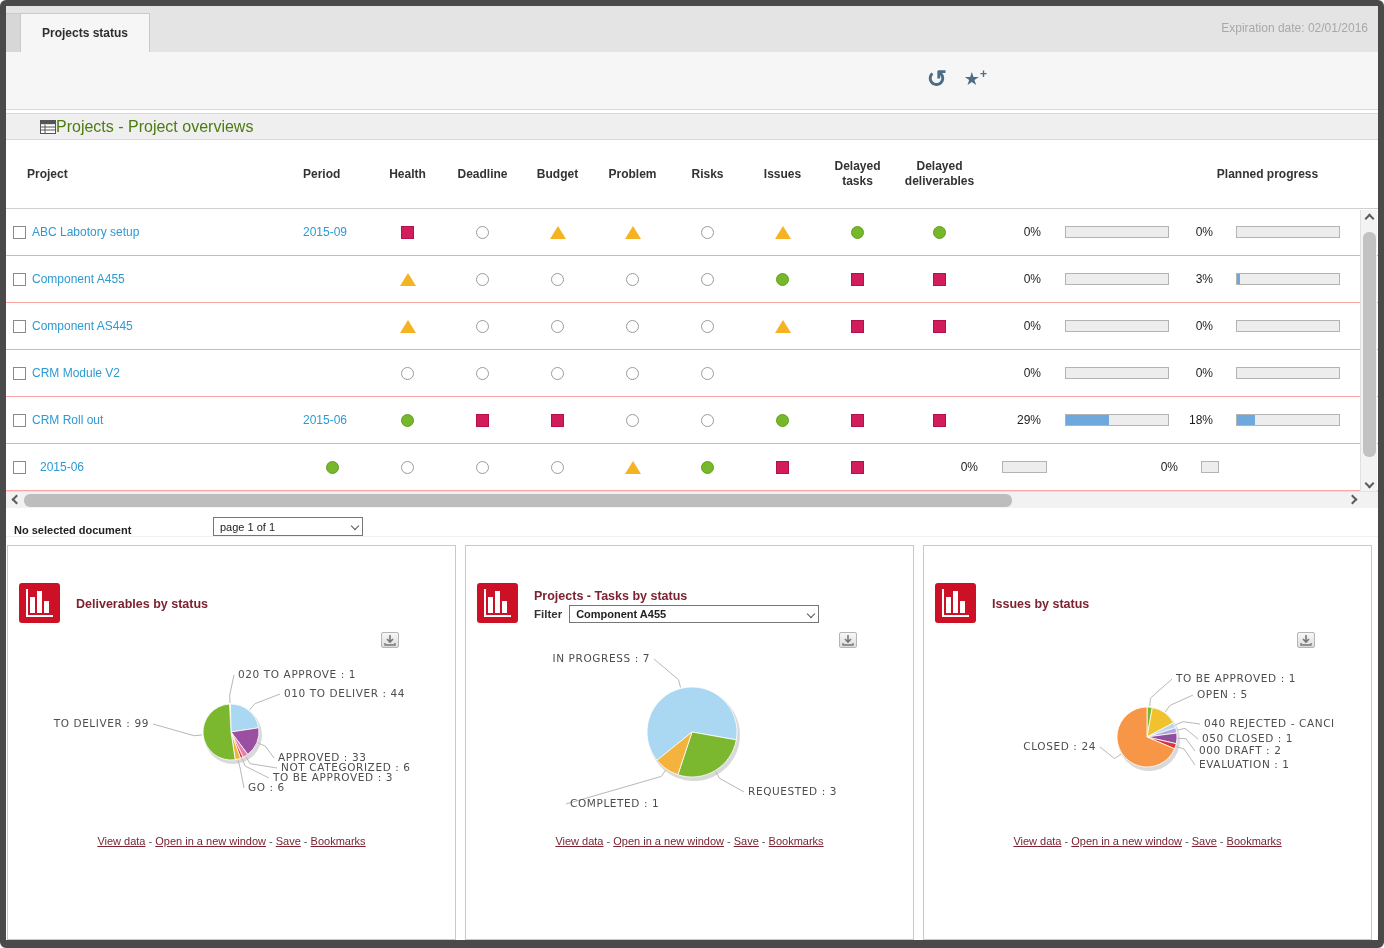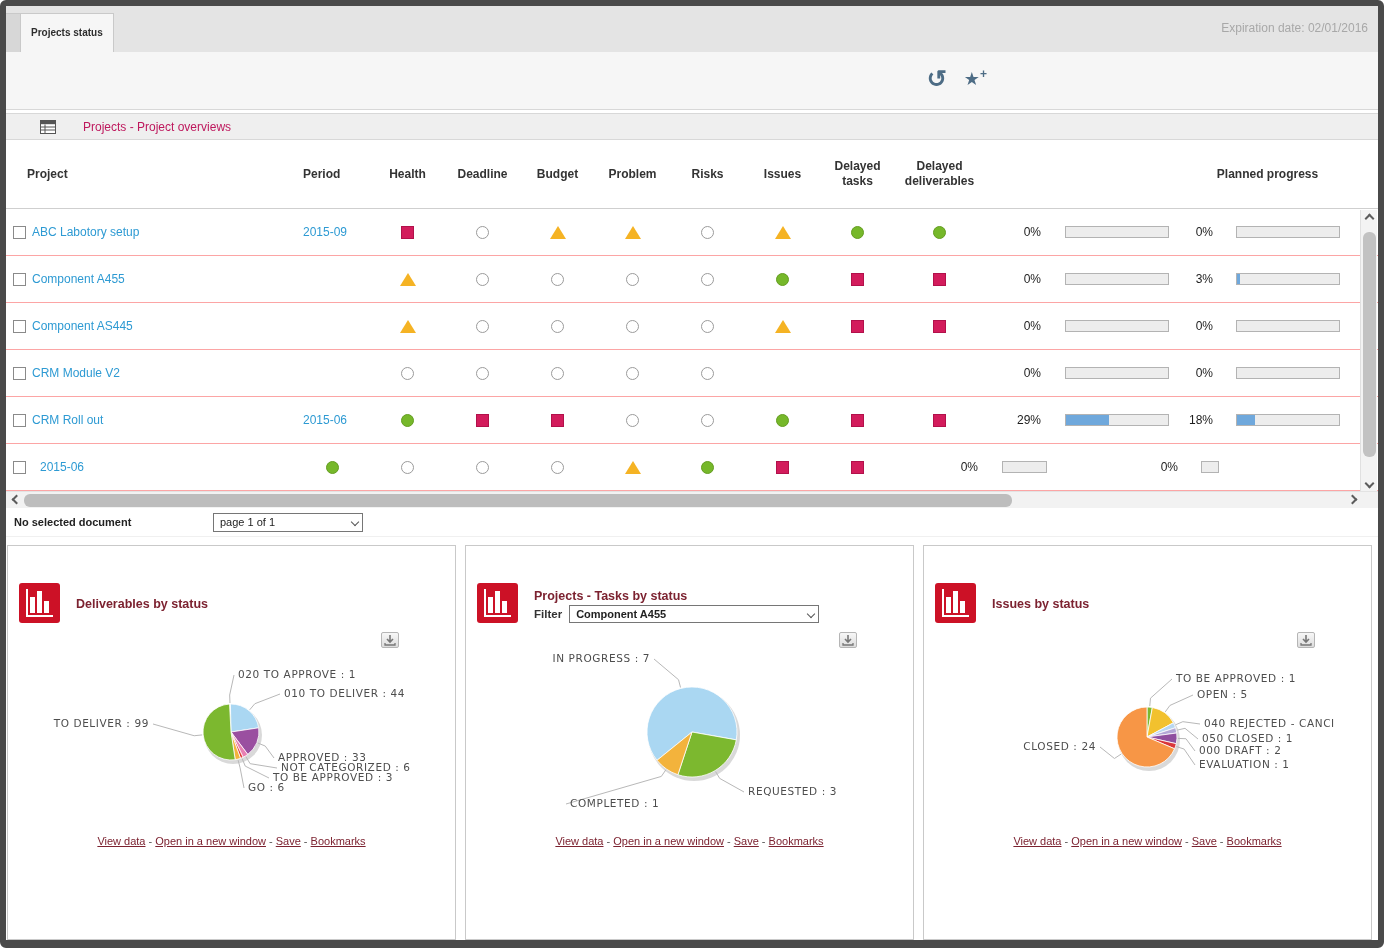--- a/index.html
+++ b/index.html
@@ -8,35 +8,35 @@
     width:1384px; height:948px;
     border:6px solid #4a4a4a; border-bottom-width:8px; border-radius:6px;
     background:#fff; overflow:hidden; position:relative;
     display:flex; flex-direction:column;
   }
   
   .tabstrip { height:46px; background:#e4e4e4; position:relative; flex:none; }
   .tab-notch { position:absolute; left:0; top:7px; width:14px; height:39px; background:#d7d7d7; border-top:1px solid #c9c9c9; }
   .tab-active {
     position:absolute; left:14px; top:7px; height:40px; background:#f6f6f6;
-    border:1px solid #c9c9c9; border-bottom:none; padding:0 10px;
-    font-size:10px; font-weight:bold; color:#2e2e2e; line-height:38px;
+    border:1px solid #c9c9c9; border-bottom:none; padding:0 21px;
+    font-size:12px; font-weight:bold; color:#2e2e2e; line-height:38px;
   }
   .expiration { position:absolute; right:10px; top:0; line-height:44px; color:#a8a8a8; font-size:12px; }
   
   .toolbar { height:58px; background:#f6f6f6; border-bottom:1px solid #d8d8d8; position:relative; flex:none; }
   .toolbar-icons { position:absolute; right:398px; top:14px; display:flex; gap:17px; align-items:center; }
   .tb-btn { color:#4d6c85; cursor:pointer; }
   .undo-glyph { font-size:24px; font-weight:bold; line-height:26px; }
   .star-glyph { font-size:18px; line-height:24px; position:relative; }
   .star-glyph::after { content:"+"; position:absolute; top:-5px; right:-7px; font-size:12px; font-weight:bold; }
   
   .secheader { height:27px; margin-top:3px; background:#efefef; border-top:1px solid #d8d8d8; border-bottom:1px solid #d8d8d8; display:flex; align-items:center; flex:none; }
   .secheader .sicon { margin-left:34px; display:inline-flex; }
-  .secheader .stitle { margin-left:27px; font-size:12px; color:#be185d; }
+  .secheader .stitle { font-size:16px; color:#4d7c0f; }
   
   .tablewrap { position:relative; flex:none; background:#fff;border-radius:23px; }
   .tgrid { display:grid; grid-template-columns:26px 263px 75px 75px 75px 75px 75px 75px 75px 75px 89px 63px 137px 35px 132px; }
   .thead { height:69px; border-bottom:1px solid #cfcfcf; }
   .hcell { font-size:12px; font-weight:bold; color:#333; display:flex; align-items:center; justify-content:center; text-align:center; line-height:15px; }
   .hcell.h-left { justify-content:flex-start; text-align:left; }
   .h-project { padding-left:21px; }
   .h-period { padding-left:8px; }
   .trow { height:47px; border-bottom:1px solid #fca5a5; }
   .cell { display:flex; align-items:center; }
@@ -61,21 +61,21 @@
   .chev-down { transform:rotate(-45deg); margin:0 auto; }
   .chev-left { transform:rotate(45deg); margin-left:5px; }
   .chev-right { transform:rotate(225deg); margin-right:8px; }
   .vs-up { position:absolute; top:0; left:0; width:17px; height:16px; cursor:pointer; }
   .vs-down { position:absolute; bottom:0; left:0; width:17px; height:16px; cursor:pointer; display:flex; align-items:center; justify-content:center; }
   .hscroll { height:17px; background:#f2f2f2; border-top:1px solid #e3e3e3; position:relative; }
   .hthumb { position:absolute; left:18px; top:2px; width:988px; height:13px; background:#bdbdbd; border-radius:6px; }
   .hs-left { position:absolute; left:2px; top:4px; cursor:pointer; }
   .hs-right { position:absolute; right:14px; top:4px; cursor:pointer; }
   
-  .footerbar { height:29px; display:flex; align-items:center; position:relative; border-bottom:1px solid #f0f0f0; }
+  .footerbar { height:29px; display:flex; align-items:flex-end; position:relative; border-bottom:1px solid #f0f0f0; }
   .nodoc { font-size:11px; font-weight:bold; color:#222; padding-left:8px; }
   .select { height:19px; border:1px solid #767676; background:#fff; display:flex; align-items:center; font-size:11px; color:#222; cursor:pointer; position:relative; }
   .page-select { position:absolute; left:207px; width:150px; }
   .page-select span.txt { padding-left:6px; }
   .sel-chev { position:absolute; right:4px; top:5px; width:6px; height:6px; border-left:1.5px solid #555; border-bottom:1.5px solid #555; transform:rotate(-45deg); }
   
   .panels { flex:1; display:flex; gap:9px; padding:8px 6px 0 1px; background:#fff; }
   .panel { flex:1; background:#fff; border:1px solid #c9c9c9; position:relative; }
   .picon { position:absolute; left:11px; top:37px; width:41px; height:40px; }
   .ptitle { position:absolute; left:68px; top:51px; font-size:12.5px; font-weight:bold; color:var(--panel-title,#7c2230); }

